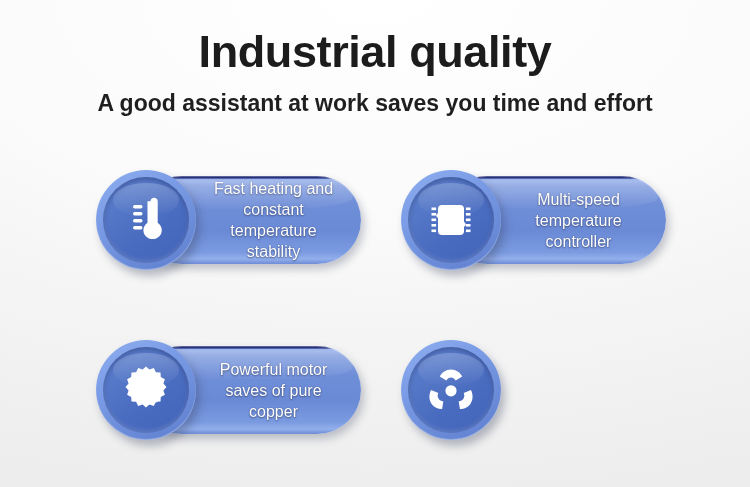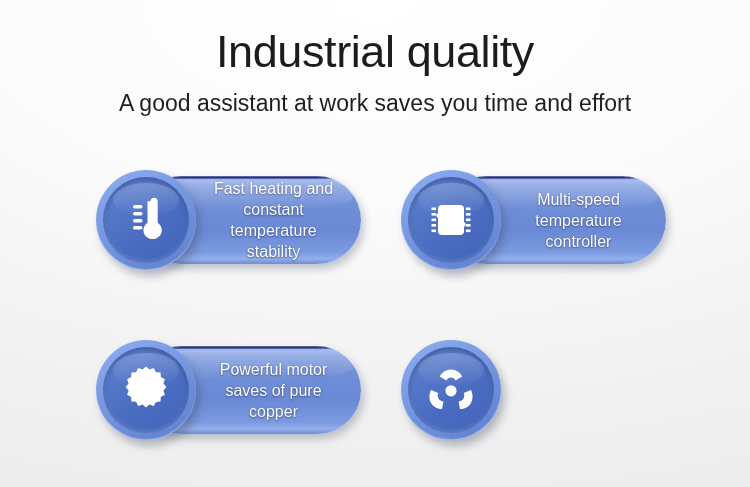--- a/index.html
+++ b/index.html
@@ -29,31 +29,31 @@
     top: 0;
     left: 0;
     width: 750px;
     text-align: center;
   }
   .title {
     margin: 0;
     padding-top: 26px;
     font-size: 45px;
     line-height: 52px;
-    font-weight: normal;
+    font-weight: bold;
     color: #1c1c1c;
     letter-spacing: -0.4px;
     font-family: "Liberation Sans", sans-serif;
   }
   .subtitle {
     margin: 0;
     padding-top: 11px;
     font-size: 23px;
     line-height: 28px;
-    font-weight: normal;
+    font-weight: bold;
     color: #1f1f1f;
     font-family: "Liberation Sans", sans-serif;
   }
 
   
   .cards {
     position: absolute;
     top: 170px;
     left: 0;
     width: 750px;

